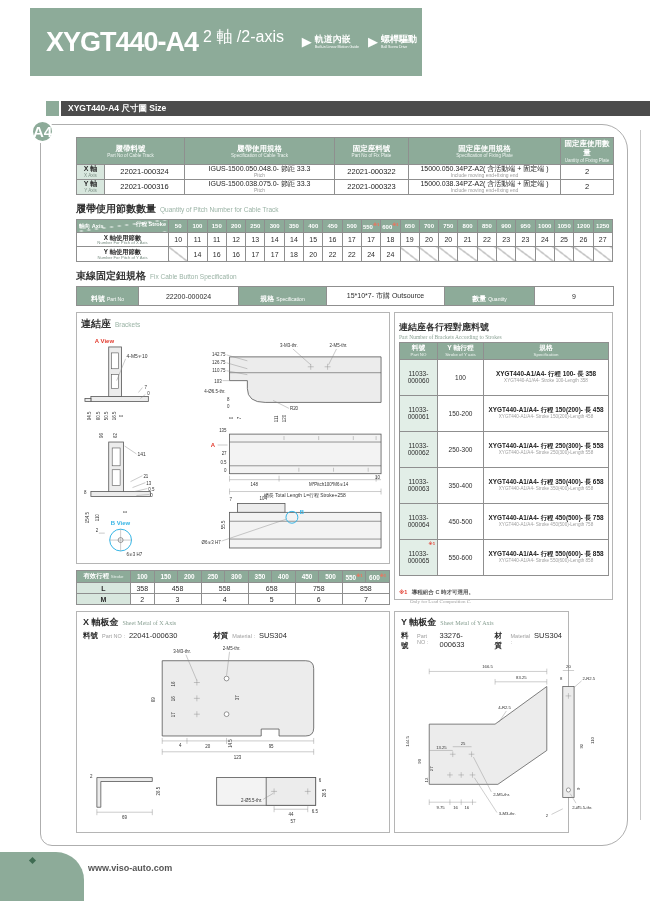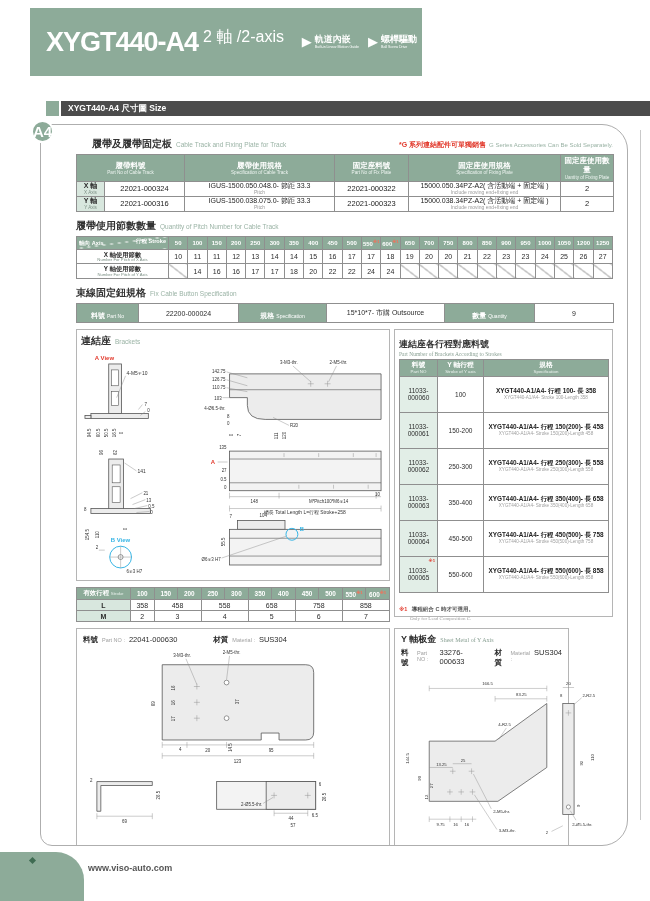--- a/index.html
+++ b/index.html
@@ -166,28 +166,20 @@
 <div class="section-bar">
   <div class="sec-sq"></div>
   <div class="bar-rest">XYGT440-A4 尺寸圖 Size</div>
 </div>
 
 <div class="a4-badge">A4</div>
 <div class="edge-rule"></div>
 
 <div class="panel">
 
-  <div class="sec-title first">
-    <span class="sec-zh">履帶及履帶固定板</span>
-    <span class="sec-en">Cable Track and Fixing Plate for Track</span>
-    <span class="note">
-      <span class="note-zh">*G 系列連結配件可單獨銷售</span>
-      <span class="note-en">G Series Accessories Can Be Sold Separately.</span>
-    </span>
-  </div>
 
   <table class="t1">
     <colgroup>
         <col style="width:28px">
         <col style="width:80px">
         <col style="width:150px">
         <col style="width:74px">
         <col style="width:152px">
         <col style="width:53px">
       </colgroup>
@@ -598,20 +590,24 @@
         <span class="fn-mark">※1</span>
         <span class="fn-zh">導程組合 C 時才可選用。</span>
         <span class="fn-en">Only for Lead Composition C.</span>
       </div>
     </div>
   </div>
 
   <div class="cols">
 
     <div class="box sheet-box x-box">
+      <div class="sheet-head">
+        <span class="t-zh">X 軸板金</span>
+        <span class="t-en">Sheet Metal of X Axis</span>
+      </div>
       <div class="sheet-sub">
         <span class="lbl">料號</span>
           <span class="len">Part NO :</span>
           <span class="pv">22041-000630</span>
         <span class="gap"></span>
         <span class="lbl">材質</span>
           <span class="len">Material :</span>
           <span class="pv">SUS304</span>
       </div>
       <svg width="300" height="182" viewBox="0 0 303 182">

